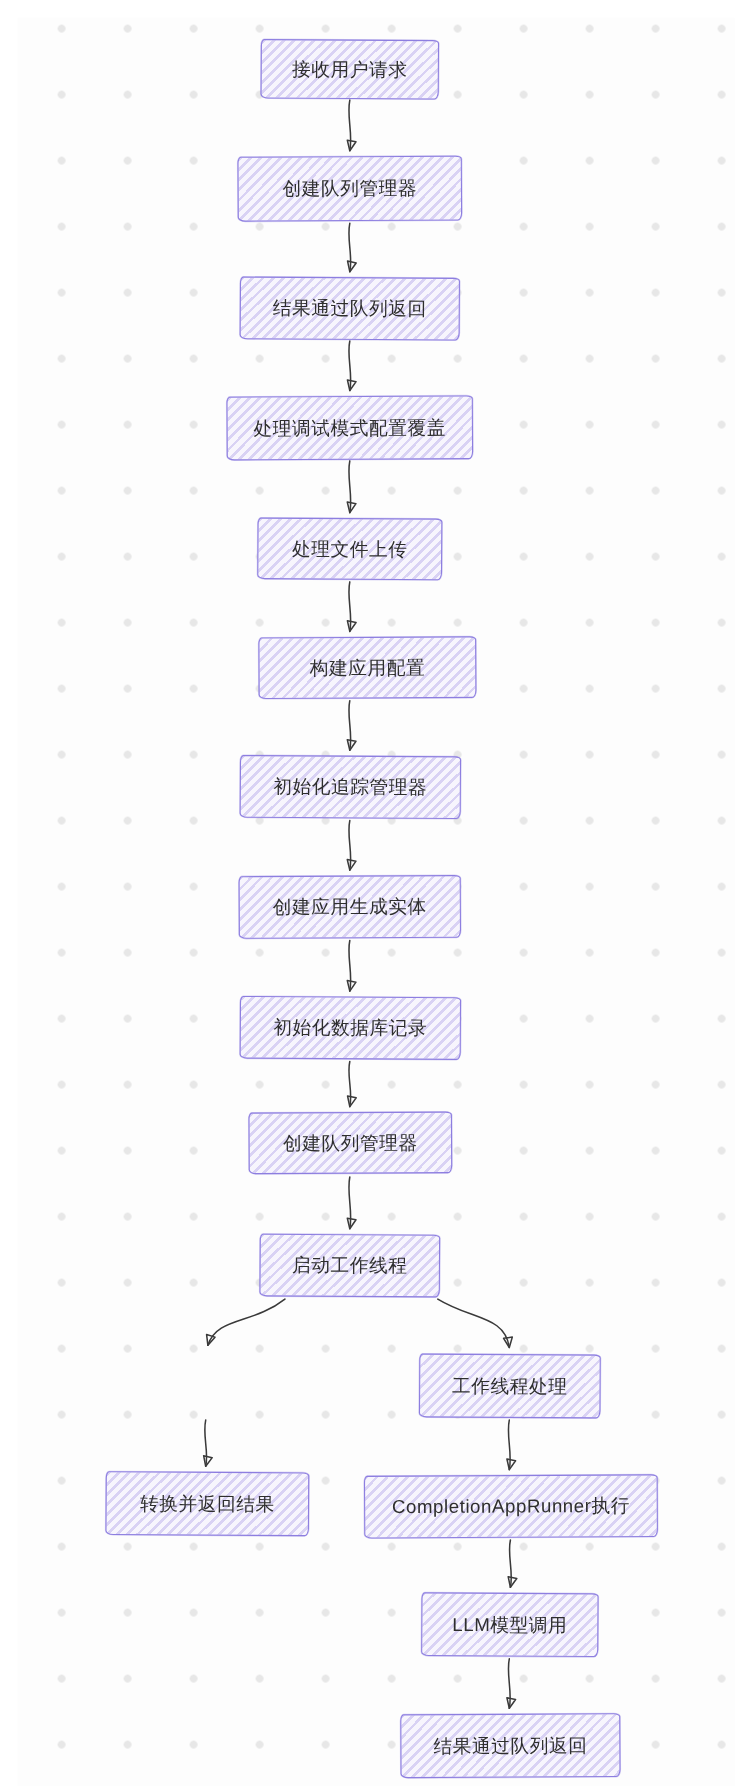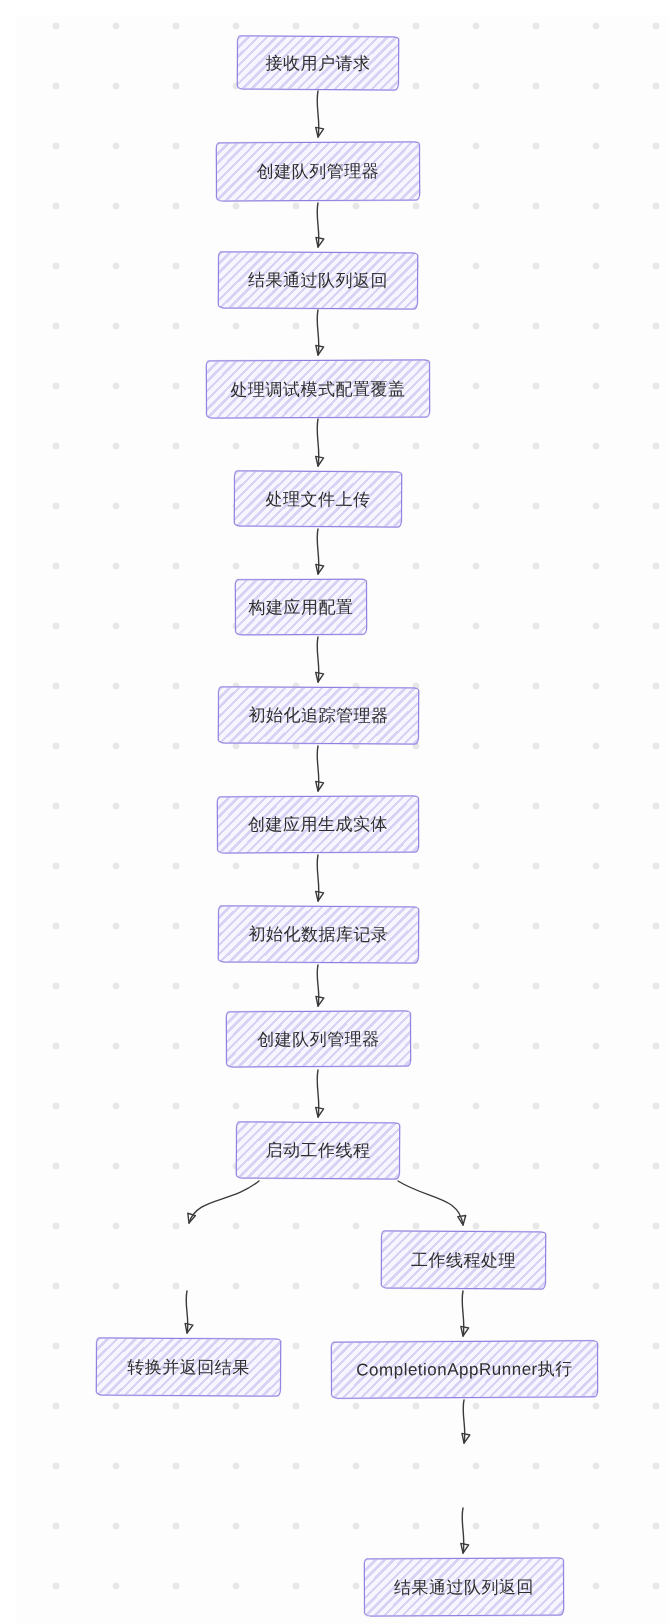--- a/index.html
+++ b/index.html
@@ -103,21 +103,21 @@
   </div>
 
   <div class="node tilt-b" style="left:190px;top:344px;width:224px;height:58px">
     <span class="node-label">处理调试模式配置覆盖</span>
   </div>
 
   <div class="node tilt-a" style="left:218px;top:455px;width:168px;height:56px">
     <span class="node-label">处理文件上传</span>
   </div>
 
-  <div class="node tilt-b" style="left:219px;top:563px;width:132px;height:56px">
+  <div class="node tilt-b" style="left:219px;top:563px;width:198px;height:56px">
     <span class="node-label">构建应用配置</span>
   </div>
 
   <div class="node tilt-a" style="left:202px;top:671px;width:201px;height:57px">
     <span class="node-label">初始化追踪管理器</span>
   </div>
 
   <div class="node tilt-b" style="left:201px;top:780px;width:202px;height:57px">
     <span class="node-label">创建应用生成实体</span>
   </div>
@@ -140,18 +140,21 @@
   </div>
 
   <div class="node tilt-a" style="left:365px;top:1215px;width:165px;height:58px">
     <span class="node-label">工作线程处理</span>
   </div>
 
   <div class="node tilt-b" style="left:315px;top:1325px;width:267px;height:57px">
     <span class="node-label">CompletionAppRunner执行</span>
   </div>
 
+  <div class="node tilt-a" style="left:367px;top:1432px;width:161px;height:58px">
+    <span class="node-label">LLM模型调用</span>
+  </div>
 
   <div class="node tilt-b" style="left:348px;top:1542px;width:200px;height:58px">
     <span class="node-label">结果通过队列返回</span>
   </div>
 
 </div>
 
 </body></html>

